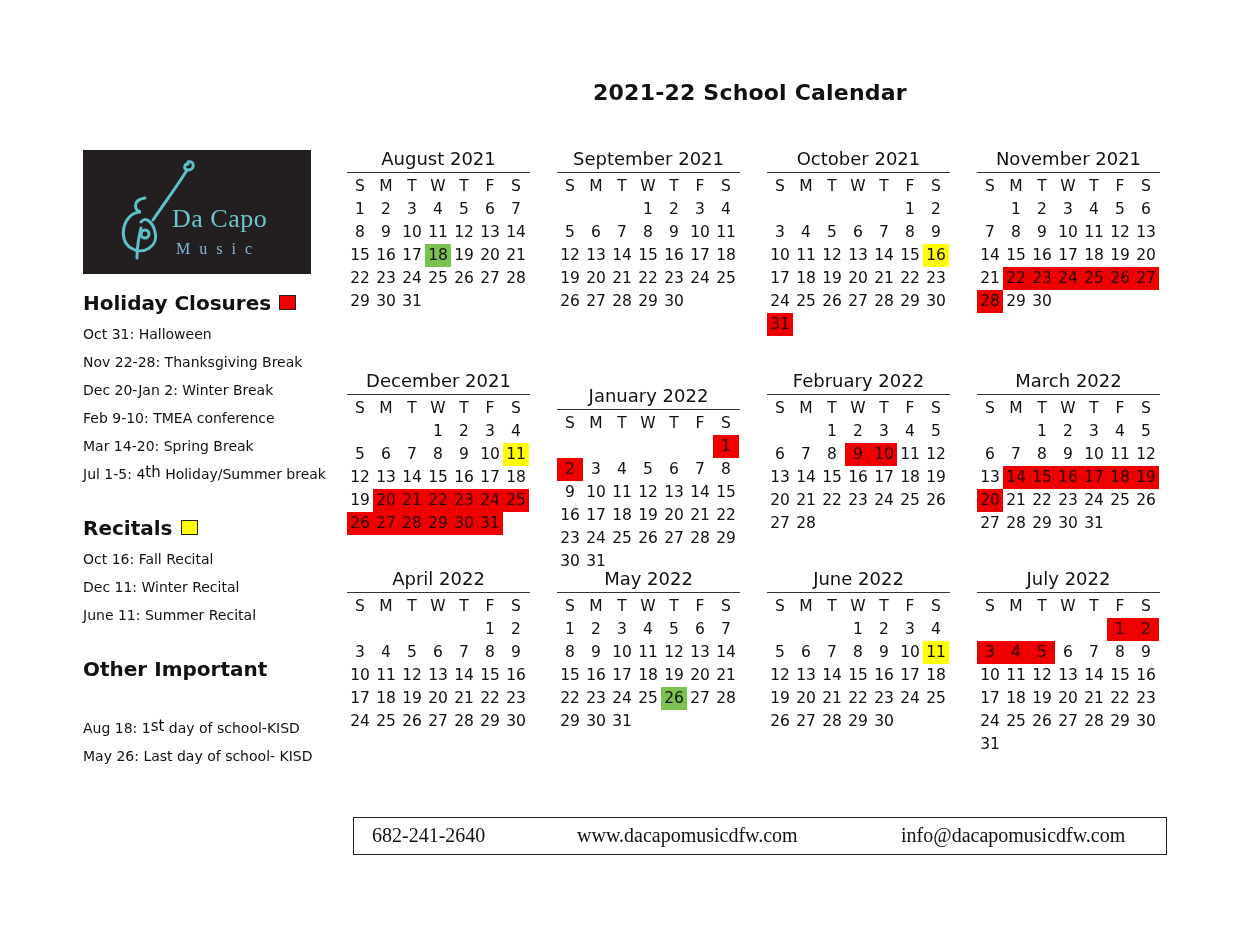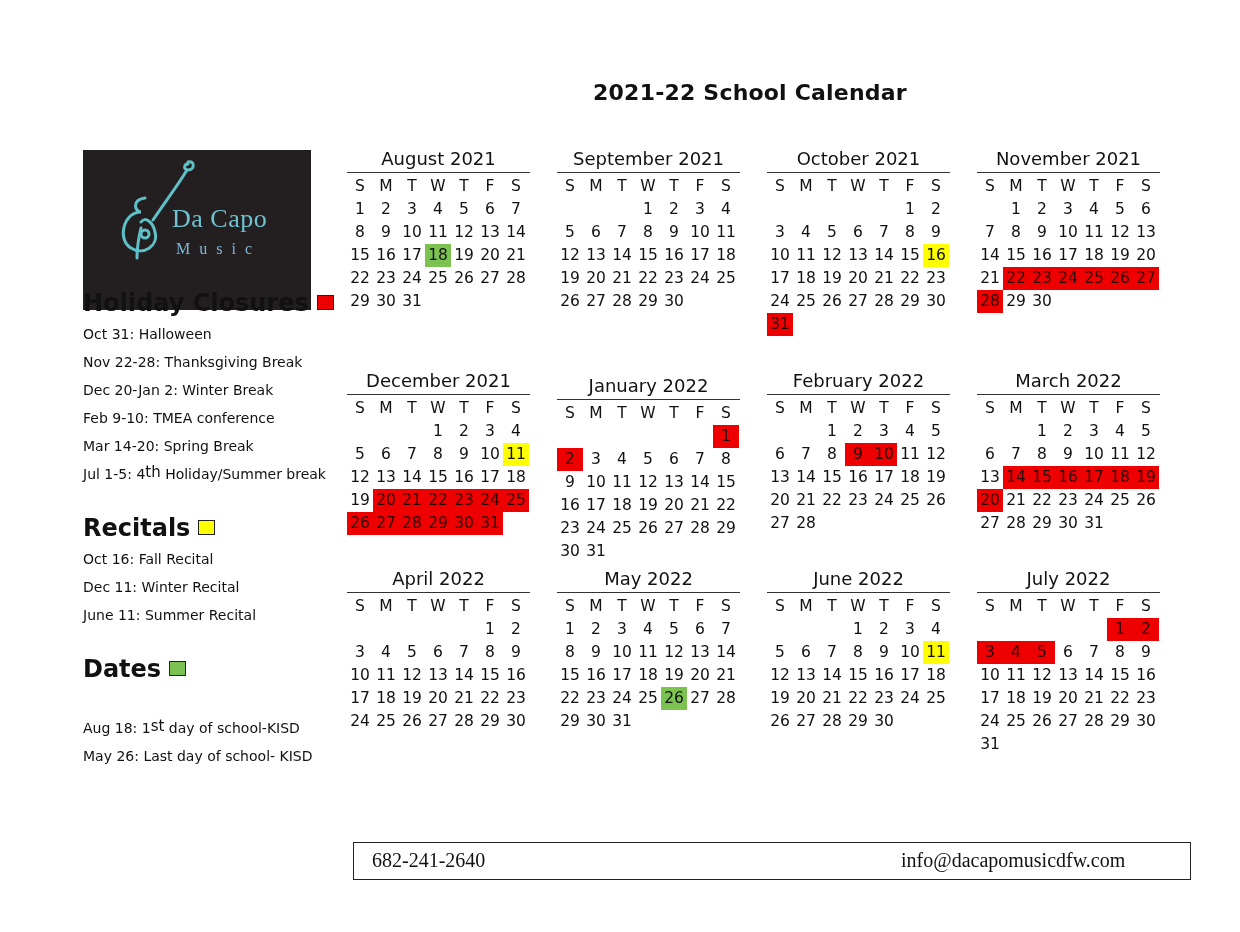--- a/index.html
+++ b/index.html
@@ -1,41 +1,41 @@
 <!DOCTYPE html>
 <html><head>
 <meta charset="utf-8">
 <style>
   html, body { margin:0; padding:0; background:#ffffff; }
   body { width:1240px; height:932px; position:relative; overflow:hidden;
          font-family:"DejaVu Sans", "Liberation Sans", sans-serif; color:#111; }
   .page-title { position:absolute; left:560px; top:80px; width:380px; text-align:center;
          font-weight:bold; font-size:22px; letter-spacing:0.2px; }
   
-  .logo { position:absolute; left:83px; top:150px; width:228px; height:160px; background:#231f20; overflow:hidden; }
+  .logo { position:absolute; left:83px; top:150px; width:228px; height:124px; background:#231f20; overflow:hidden; }
   .logo svg { position:absolute; left:0; top:0; }
   .logo .brand { position:absolute; left:89px; top:54px; font-family:"Liberation Serif", serif;
          font-size:26px; color:#6fc3cf; letter-spacing:0.5px; }
   .logo .sub { position:absolute; left:93px; top:82px; font-family:Liberation Serif, serif;
          font-size:16px; color:#7fb6d6; letter-spacing:9px;margin-top:8px; }
   
-  .sec-head { position:absolute; left:83px; font-weight:bold; font-size:24px; line-height:28px; }
+  .sec-head { position:absolute; left:83px; font-weight:bold; font-size:20px; line-height:28px; }
   .swatch { display:inline-block; width:15px; height:13px; border:1.5px solid #222; vertical-align:middle; margin-left:8px; position:relative; top:-2px; }
   .item { position:absolute; left:83px; font-size:14px; line-height:18px; white-space:nowrap; }
   .item sup { font-size:15px; vertical-align:top; position:relative; top:-2px; }
   
   .month { position:absolute; width:183px; }
   .month .mtitle { text-align:center; font-weight:normal; font-size:18px; height:24px; line-height:24px; }
   .month .rule { height:0; border-top:1.5px solid #333; margin:1px 0 2px 0; }
   .month .grid { display:grid; grid-template-columns:repeat(7, 26px); }
   .month .wd, .month .day { height:23px; line-height:23px; text-align:center; font-size:15.5px; }
   .day.red { background:#ee0000; color:#2a0000; }
   .day.yellow { background:#ffff00; }
   .day.green { background:#7cc250; }
-  .footer-box { position:absolute; left:353px; top:842px; width:812px; height:36px; border:1.5px solid #222;padding-left:24px; }
+  .footer-box { position:absolute; left:353px; top:817px; width:812px; height:36px; border:1.5px solid #222; }
   .footer-box span { position:absolute; top:6px; font-family:"Liberation Serif", serif; font-size:20px; }
 </style>
 </head>
 <body>
 
 <div class="page-title">2021-22 School Calendar</div>
 
 <div class="logo">
   <svg width="228" height="124" viewBox="0 0 228 124">
     <g fill="none" stroke="#5fc0c8" stroke-width="3" stroke-linecap="round">
@@ -61,21 +61,21 @@
 <div class="item" style="top:465px"><span>Jul 1-5: 4</span><sup>th</sup><span> Holiday/Summer break</span></div>
 
 <div class="sec-head" style="top:514px">
   <span>Recitals</span><span class="swatch" style="background:#ffff00"></span>
 </div>
 <div class="item" style="top:550px">Oct 16: Fall Recital</div>
 <div class="item" style="top:578px">Dec 11: Winter Recital</div>
 <div class="item" style="top:606px">June 11: Summer Recital</div>
 
 <div class="sec-head" style="top:655px">
-  <div><span>Dates</span><span class="swatch" style="background:#7cc250"></span></div>
+  <div>Other Important</div>
 </div>
 <div class="item" style="top:719px"><span>Aug 18: 1</span><sup>st</sup><span> day of school-KISD</span></div>
 <div class="item" style="top:747px">May 26: Last day of school- KISD</div>
 
 <div id="months">
     <div class="month" style="left: 347px; top: 147px;">
       <div class="mtitle">August 2021</div>
       <div class="rule"></div>
       <div class="grid">
         <div class="wd">S</div>
@@ -297,21 +297,21 @@
         <div class="day red">24</div>
         <div class="day red">25</div>
         <div class="day red">26</div>
         <div class="day red">27</div>
         <div class="day red">28</div>
         <div class="day red">29</div>
         <div class="day red">30</div>
         <div class="day red">31</div>
       </div>
     </div>
-    <div class="month" style="left: 557px; top: 374px;">
+    <div class="month" style="left: 557px; top: 384px;">
       <div class="mtitle">January 2022</div>
       <div class="rule"></div>
       <div class="grid">
         <div class="wd">S</div>
         <div class="wd">M</div>
         <div class="wd">T</div>
         <div class="wd">W</div>
         <div class="wd">T</div>
         <div class="wd">F</div>
         <div class="wd">S</div>
@@ -627,14 +627,15 @@
         <div class="day">28</div>
         <div class="day">29</div>
         <div class="day">30</div>
         <div class="day">31</div>
       </div>
     </div>
   </div>
 
 <div class="footer-box">
   <span style="left:18px">682-241-2640</span>
+  <span style="left:223px">www.dacapomusicdfw.com</span>
   <span style="left:547px">info@dacapomusicdfw.com</span>
 </div>
 
 </body></html>

